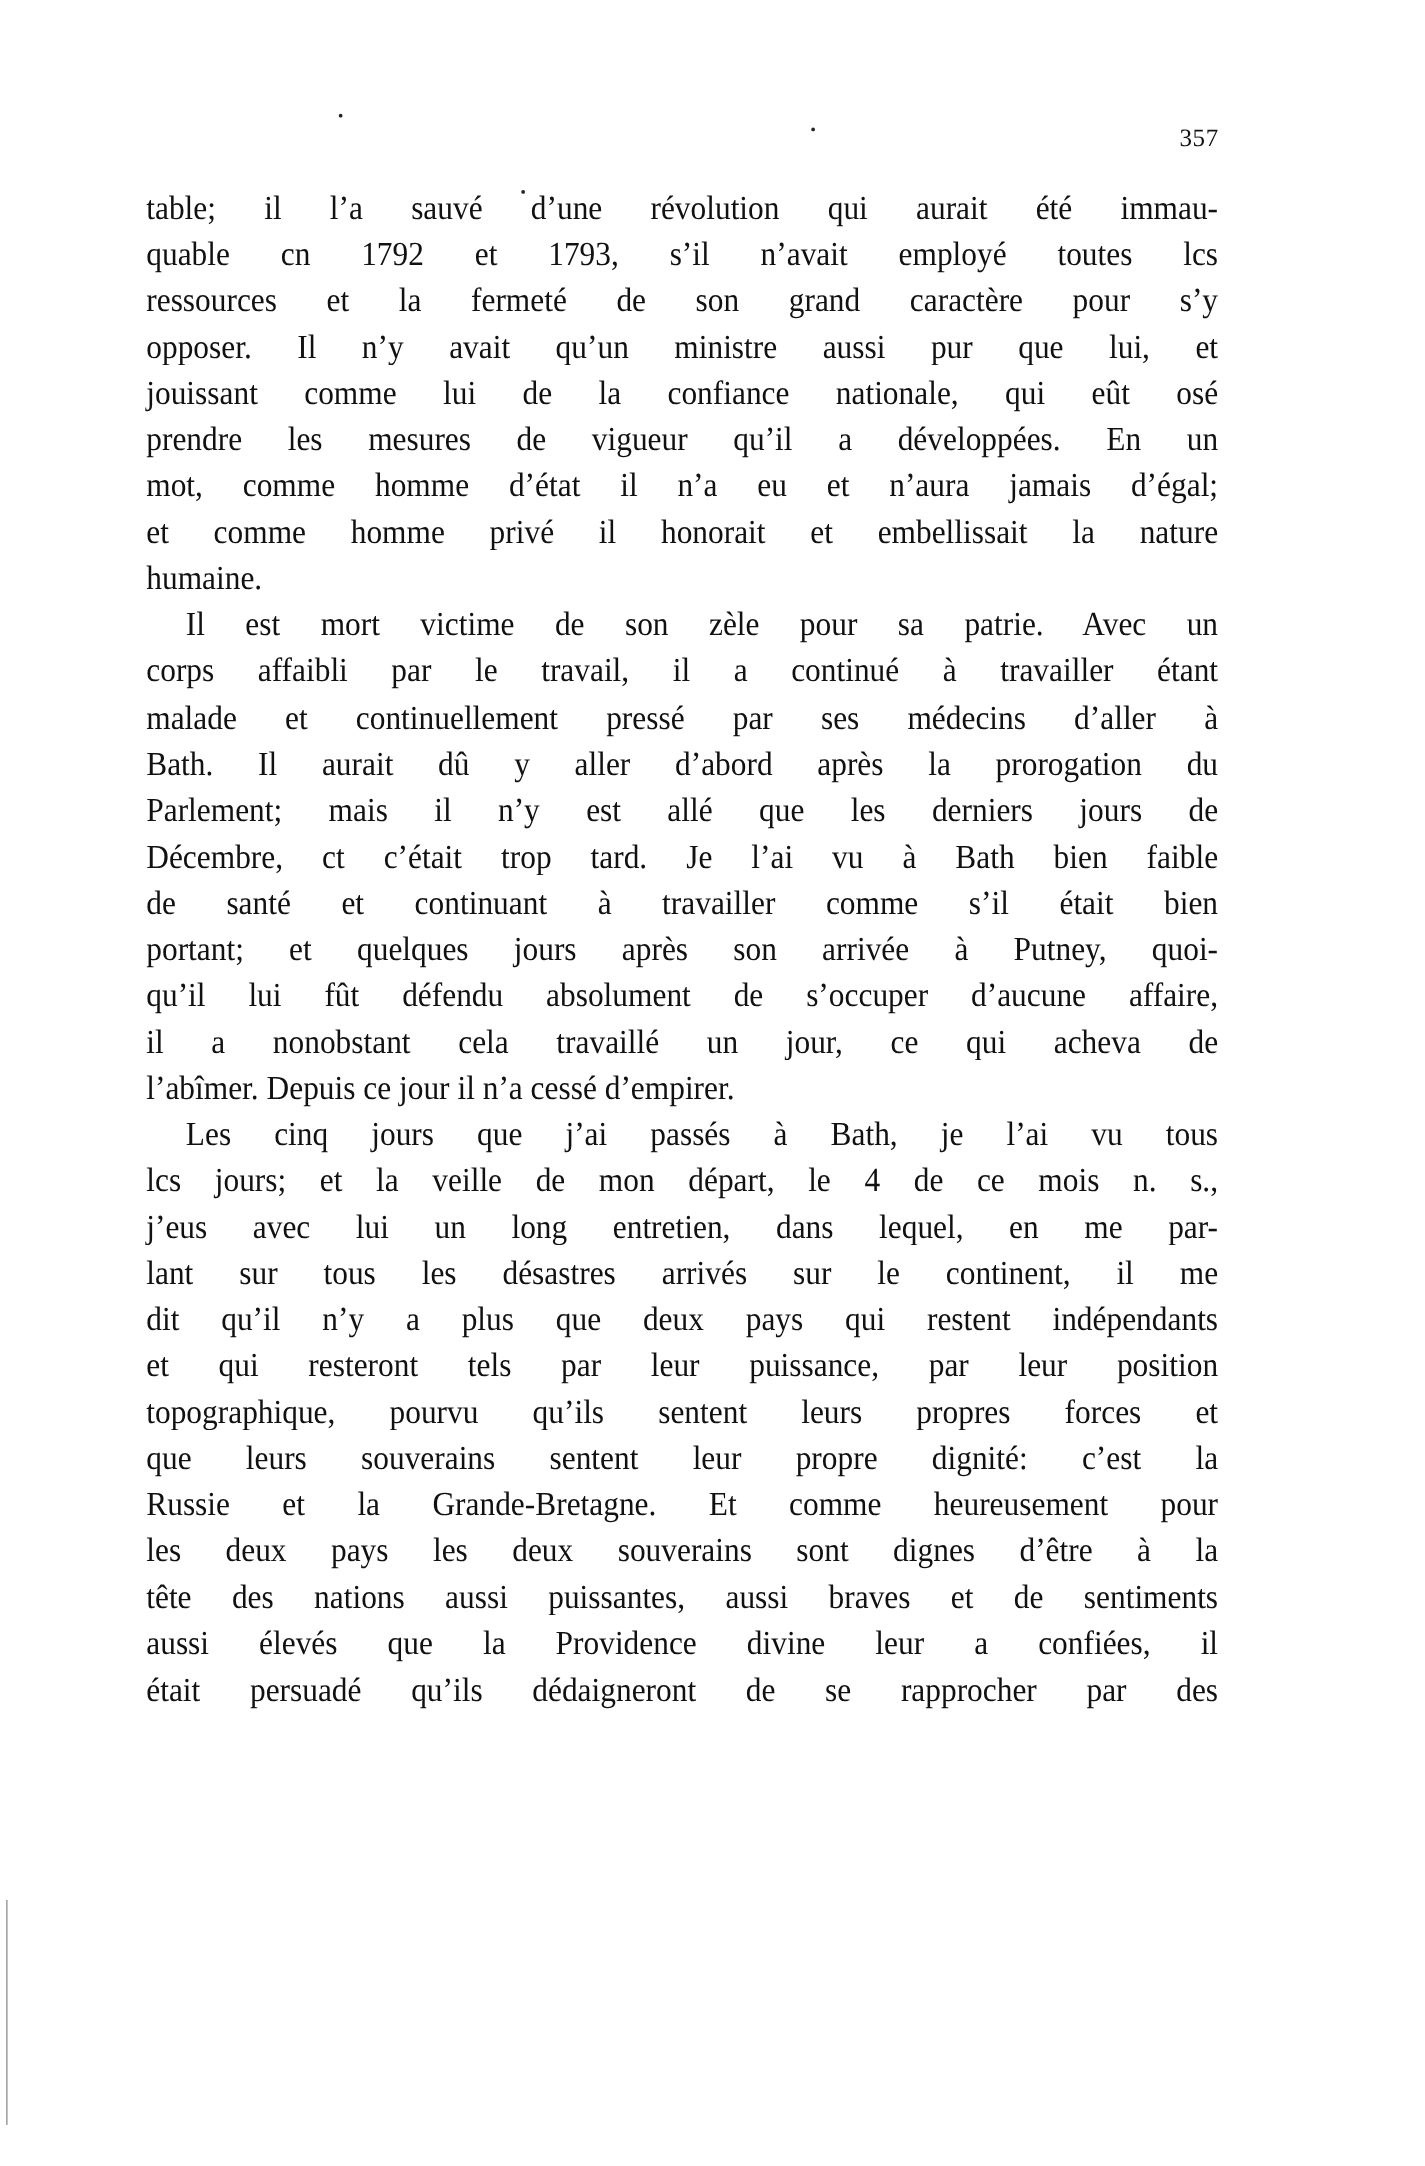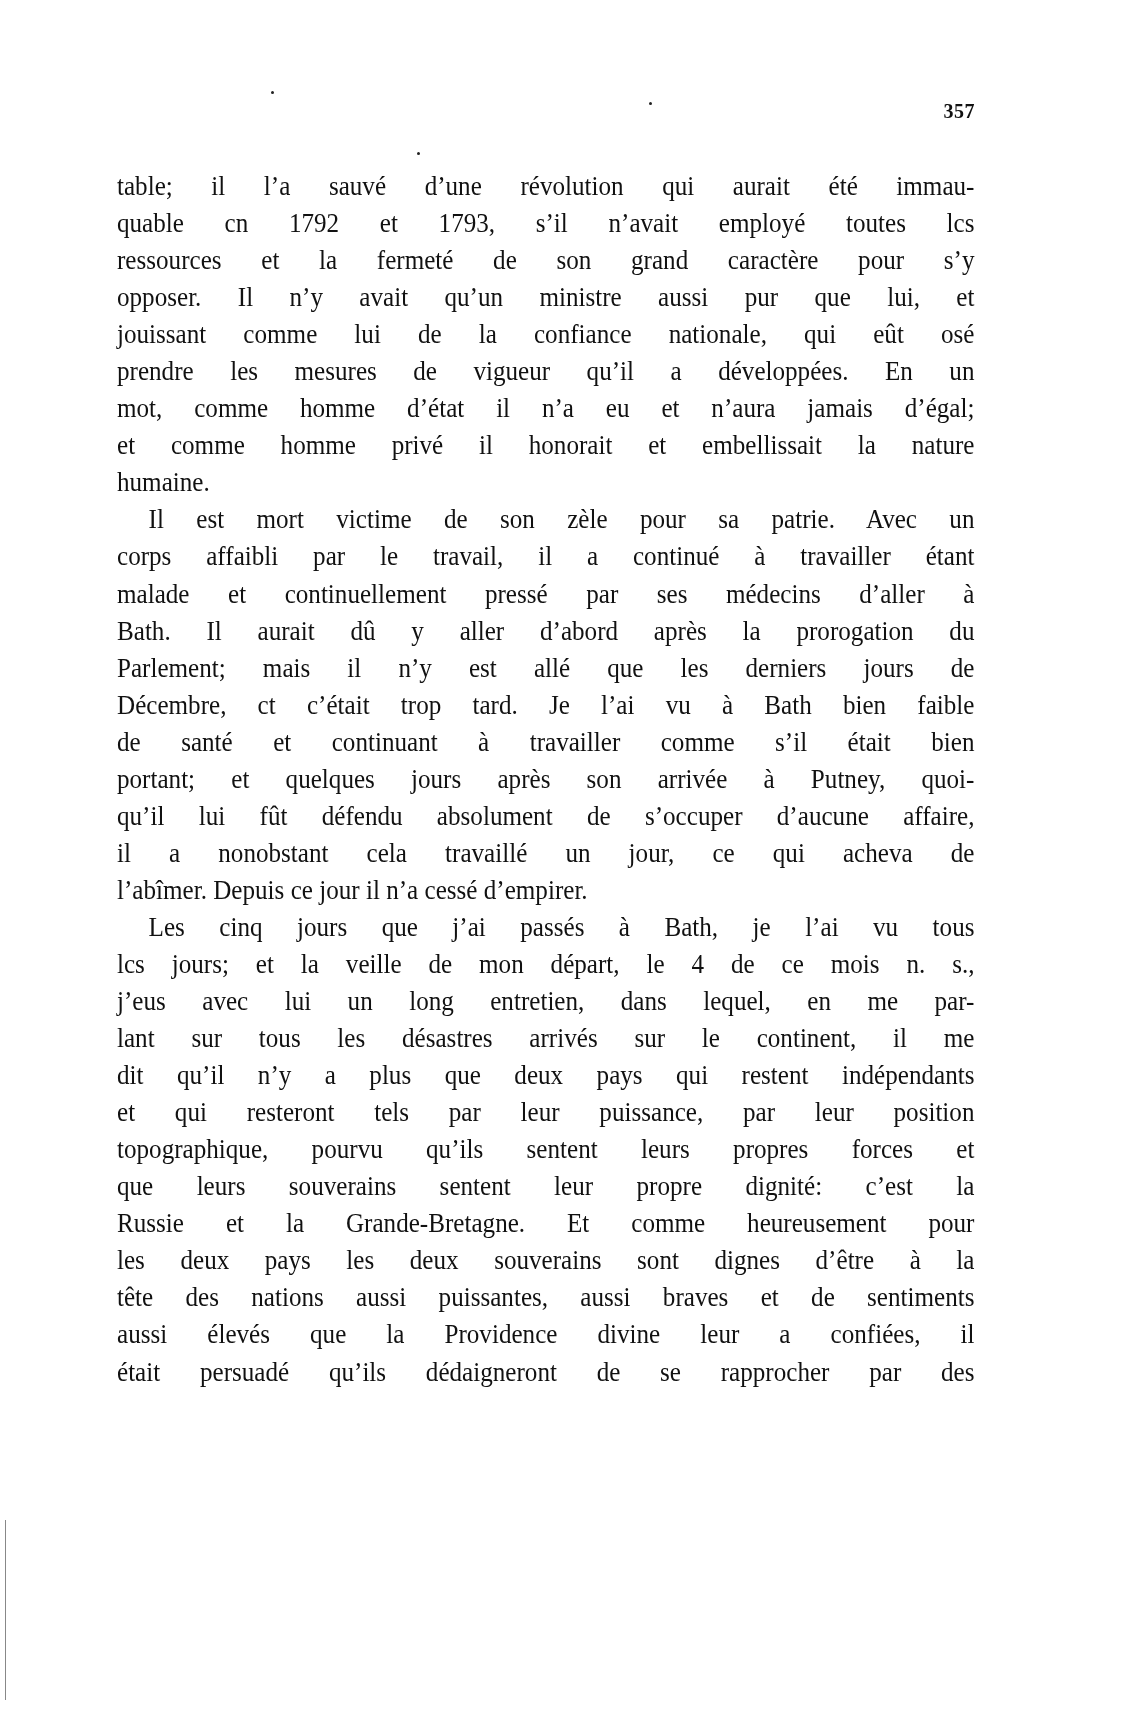--- a/index.html
+++ b/index.html
@@ -15,29 +15,28 @@
       font-family: "Liberation Serif", "DejaVu Serif", serif;
       color: #111111;
     }
     .page-number {
       position: absolute;
       top: 100px;
       left: 930px;
       width: 45px;
       text-align: right;
       font-size: 20px;
-      font-weight: bold;
+      font-weight: normal;
       letter-spacing: 0.5px;
     }
     .text-block {
       position: absolute;
       top: 148px;
       left: 117px;
       width: 858px;
-      margin-top: 20px;
     }
     .line {
       display: block;
       height: 37.05px;
       line-height: 37.05px;
       font-size: 27px;
       white-space: nowrap;
       text-align: justify;
       text-align-last: justify;
       transform: scaleX(0.93);

